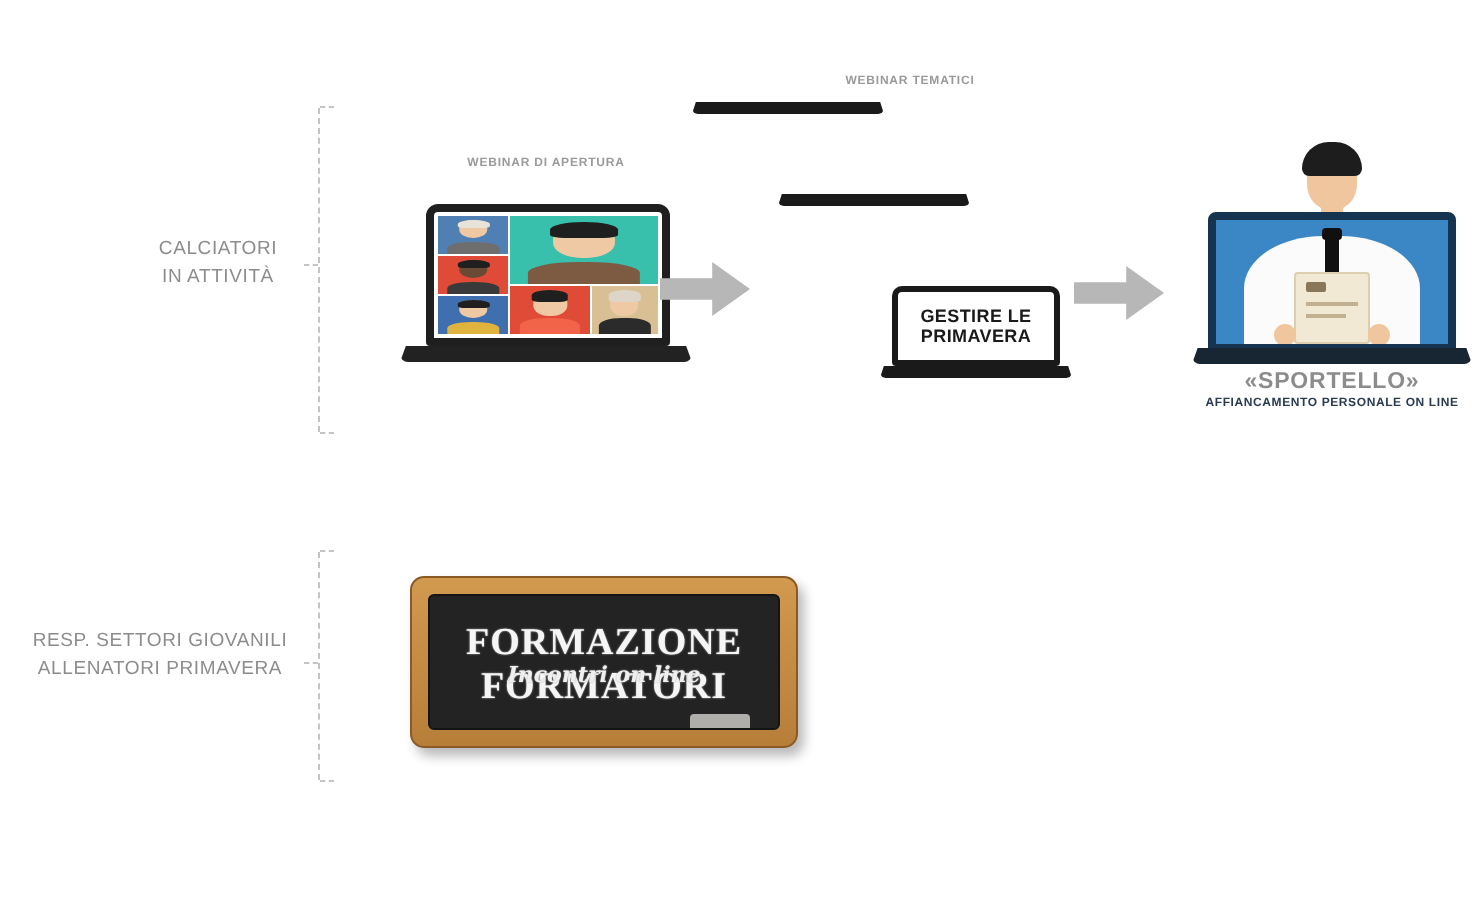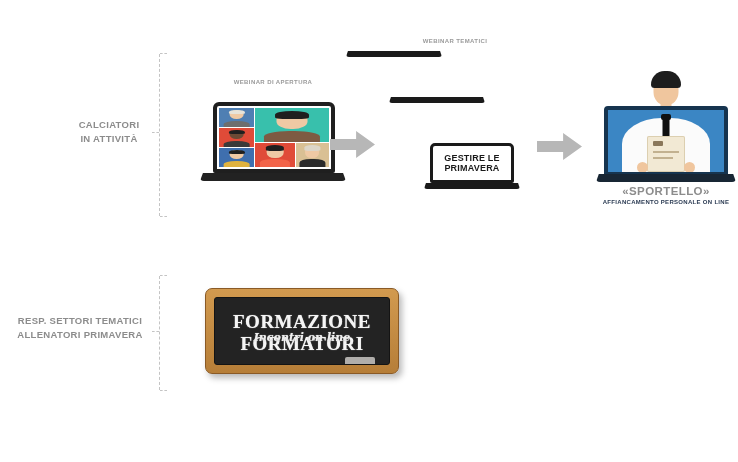--- a/index.html
+++ b/index.html
@@ -1,21 +1,21 @@
 <!DOCTYPE html>
 <html><head>
 <meta charset="utf-8">
 <style>
   * { margin:0; padding:0; box-sizing:border-box; }
   html,body { background:#fff; }
   body { font-family:"Liberation Sans", sans-serif; }
   #canvas { position:relative; width:738px; height:462px; background:#ffffff; overflow:hidden; }
 
   
-  .aud-label { position:absolute; text-align:center; color:#8c8c8c; font-weight:bold;
+  .aud-label { position:absolute; text-align:center; color:#8c8c8c; font-weight:normal;
                font-size:9.5px; line-height:14px; letter-spacing:.3px; }
   .aud-label span { display:block; }
   #players-label { left:60px; top:118px; width:98px; }
   #coaches-label { left:2px;  top:314px; width:156px; }
 
   
   .brace { position:absolute; width:14px; }
   .brace .v   { position:absolute; left:7px; top:1px; bottom:1px; border-left:1px dashed #c4c4c4; }
   .brace .h-t { position:absolute; left:8px; top:0; width:7px; border-top:1px dashed #c4c4c4; }
   .brace .h-b { position:absolute; left:8px; bottom:0; width:7px; border-top:1px dashed #c4c4c4; }
@@ -59,21 +59,21 @@
   .mini-laptop { position:absolute; width:96px; }
   .mini-screen { width:84px; height:40px; margin:0 auto; background:#fff; border:3px solid #1a1a1a;
                  border-radius:5px 5px 2px 2px; display:flex; flex-direction:column;
                  align-items:center; justify-content:center; }
   .mini-screen span { display:block; font-size:9px; line-height:10.5px; font-weight:bold;
                       color:#1a1a1a; letter-spacing:.2px; text-align:center; }
   .mini-base { width:96px; height:6px; background:#1a1a1a; border-radius:1px 1px 3px 3px;
                clip-path:polygon(2% 0,98% 0,100% 100%,0 100%); }
   #topic-laptop-1 { left:346px; top:51px; }
   #topic-laptop-2 { left:389px; top:97px; }
-  #topic-laptop-3 { left:424px; top:143px; }
+  #topic-laptop-3 { left:440px; top:143px; }
   #topic-laptop-4 { left:475px; top:189px; }
 
   
   #sportello-group { position:absolute; left:596px; top:68px; width:140px; }
   #sp-hair { position:absolute; left:50%; transform:translateX(-50%); top:3px; width:30px; height:17px;
              background:#1d1d1d; border-radius:15px 15px 4px 4px; z-index:2; }
   #sp-head { position:absolute; left:50%; transform:translateX(-50%); top:8px; width:25px; height:29px;
              background:#f0c69e; border-radius:45%; z-index:1; }
   #sp-neck { position:absolute; left:50%; transform:translateX(-50%); top:33px; width:11px; height:8px;
              background:#f0c69e; z-index:1; }
@@ -125,21 +125,21 @@
     <span>IN ATTIVITÀ</span>
   </div>
   <div id="players-brace" class="brace">
     <i class="v"></i>
       <i class="h-t"></i>
       <i class="h-b"></i>
       <i class="tick"></i>
   </div>
 
   <div id="coaches-label" class="aud-label">
-    <span>RESP. SETTORI TEMATICI</span>
+    <span>RESP. SETTORI GIOVANILI</span>
     <span>ALLENATORI PRIMAVERA</span>
   </div>
   <div id="coaches-brace" class="brace">
     <i class="v"></i>
       <i class="h-t"></i>
       <i class="h-b"></i>
       <i class="tick"></i>
   </div>
 
   <div id="opening-group">

